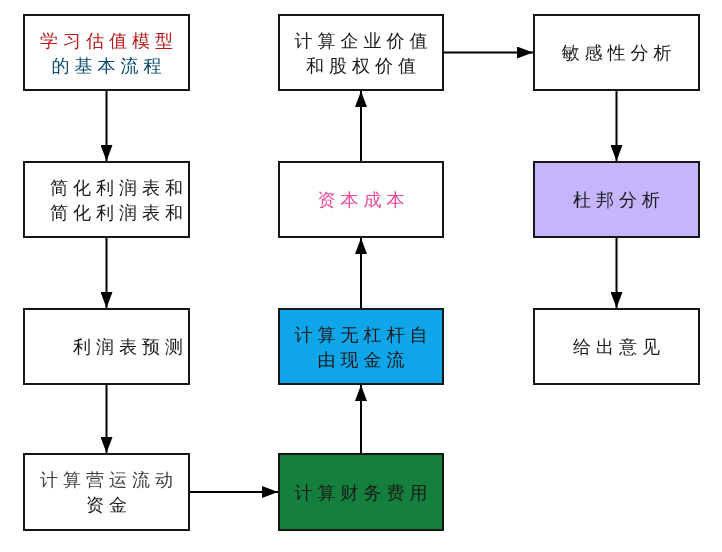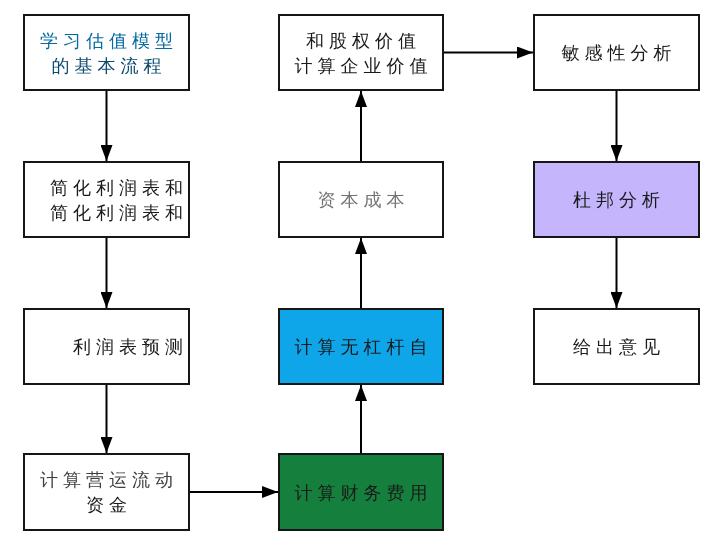--- a/index.html
+++ b/index.html
@@ -60,46 +60,47 @@
         <line x1="361" y1="453" x2="361" y2="385" stroke="#000000" stroke-width="2" marker-end="url(#arrowhead)"></line>
         <line x1="361" y1="308" x2="361" y2="238" stroke="#000000" stroke-width="2" marker-end="url(#arrowhead)"></line>
         <line x1="361" y1="161" x2="361" y2="91" stroke="#000000" stroke-width="2" marker-end="url(#arrowhead)"></line>
         <line x1="444" y1="52.5" x2="533" y2="52.5" stroke="#000000" stroke-width="2" marker-end="url(#arrowhead)"></line>
         <line x1="616.5" y1="91" x2="616.5" y2="161" stroke="#000000" stroke-width="2" marker-end="url(#arrowhead)"></line>
         <line x1="616.5" y1="238" x2="616.5" y2="308" stroke="#000000" stroke-width="2" marker-end="url(#arrowhead)"></line>
       </g>
   </svg>
   <div id="nodes">
       <div class="node" style="left: 23px; top: 14px; width: 167px; height: 77px; border-color: rgb(22, 22, 22); background: rgb(255, 255, 255);">
-        <div class="line" style="color: #0369a1;">学习估值模型</div>
+        <div class="line" style="color: #b91c1c;">学习估值模型</div>
         <div class="line" style="color: #0c4a6e; text-align: right;">的基本流程</div>
       </div>
       <div class="node" style="left: 23px; top: 161px; width: 167px; height: 77px; border-color: rgb(22, 22, 22); background: rgb(255, 255, 255); align-items: flex-end;">
         <div class="line" style="color: rgb(26, 26, 26);">简化利润表和</div>
         <div class="line" style="color: rgb(26, 26, 26);">简化利润表和</div>
       </div>
       <div class="node" style="left: 23px; top: 308px; width: 167px; height: 77px; border-color: rgb(22, 22, 22); background: rgb(255, 255, 255); align-items: flex-end;">
         <div class="line" style="color: rgb(26, 26, 26);">利润表预测</div>
       </div>
       <div class="node" style="left: 23px; top: 453px; width: 167px; height: 78px; border-color: rgb(22, 22, 22); background: rgb(255, 255, 255);">
         <div class="line" style="color: #404040;">计算营运流动</div>
         <div class="line" style="color: rgb(26, 26, 26);">资金</div>
       </div>
       <div class="node" style="left: 278px; top: 453px; width: 166px; height: 78px; border-color: rgb(22, 22, 22); background: #15803d;">
         <div class="line" style="color: rgb(26, 26, 26);">计算财务费用</div>
       </div>
       <div class="node" style="left: 278px; top: 308px; width: 166px; height: 77px; border-color: rgb(22, 22, 22); background: #0ea5e9;">
         <div class="line" style="color: rgb(26, 26, 26);">计算无杠杆自</div>
+        <div class="line" style="color: rgb(26, 26, 26);">由现金流</div>
       </div>
       <div class="node" style="left: 278px; top: 161px; width: 166px; height: 77px; border-color: rgb(22, 22, 22); background: rgb(255, 255, 255);">
-        <div class="line" style="color: #737373;">资本成本</div>
+        <div class="line" style="color: #ec4899;">资本成本</div>
       </div>
       <div class="node" style="left: 278px; top: 14px; width: 166px; height: 77px; border-color: rgb(22, 22, 22); background: rgb(255, 255, 255);">
+        <div class="line" style="color: rgb(26, 26, 26);">计算企业价值</div>
         <div class="line" style="color: rgb(26, 26, 26);">和股权价值</div>
-        <div class="line" style="color: rgb(26, 26, 26);">计算企业价值</div>
       </div>
       <div class="node" style="left: 533px; top: 14px; width: 167px; height: 77px; border-color: rgb(22, 22, 22); background: rgb(255, 255, 255);">
         <div class="line" style="color: rgb(26, 26, 26);">敏感性分析</div>
       </div>
       <div class="node" style="left: 533px; top: 161px; width: 167px; height: 77px; border-color: rgb(22, 22, 22); background: #c4b5fd;">
         <div class="line" style="color: rgb(26, 26, 26);">杜邦分析</div>
       </div>
       <div class="node" style="left: 533px; top: 308px; width: 167px; height: 77px; border-color: rgb(22, 22, 22); background: rgb(255, 255, 255);">
         <div class="line" style="color: rgb(26, 26, 26);">给出意见</div>
       </div>

